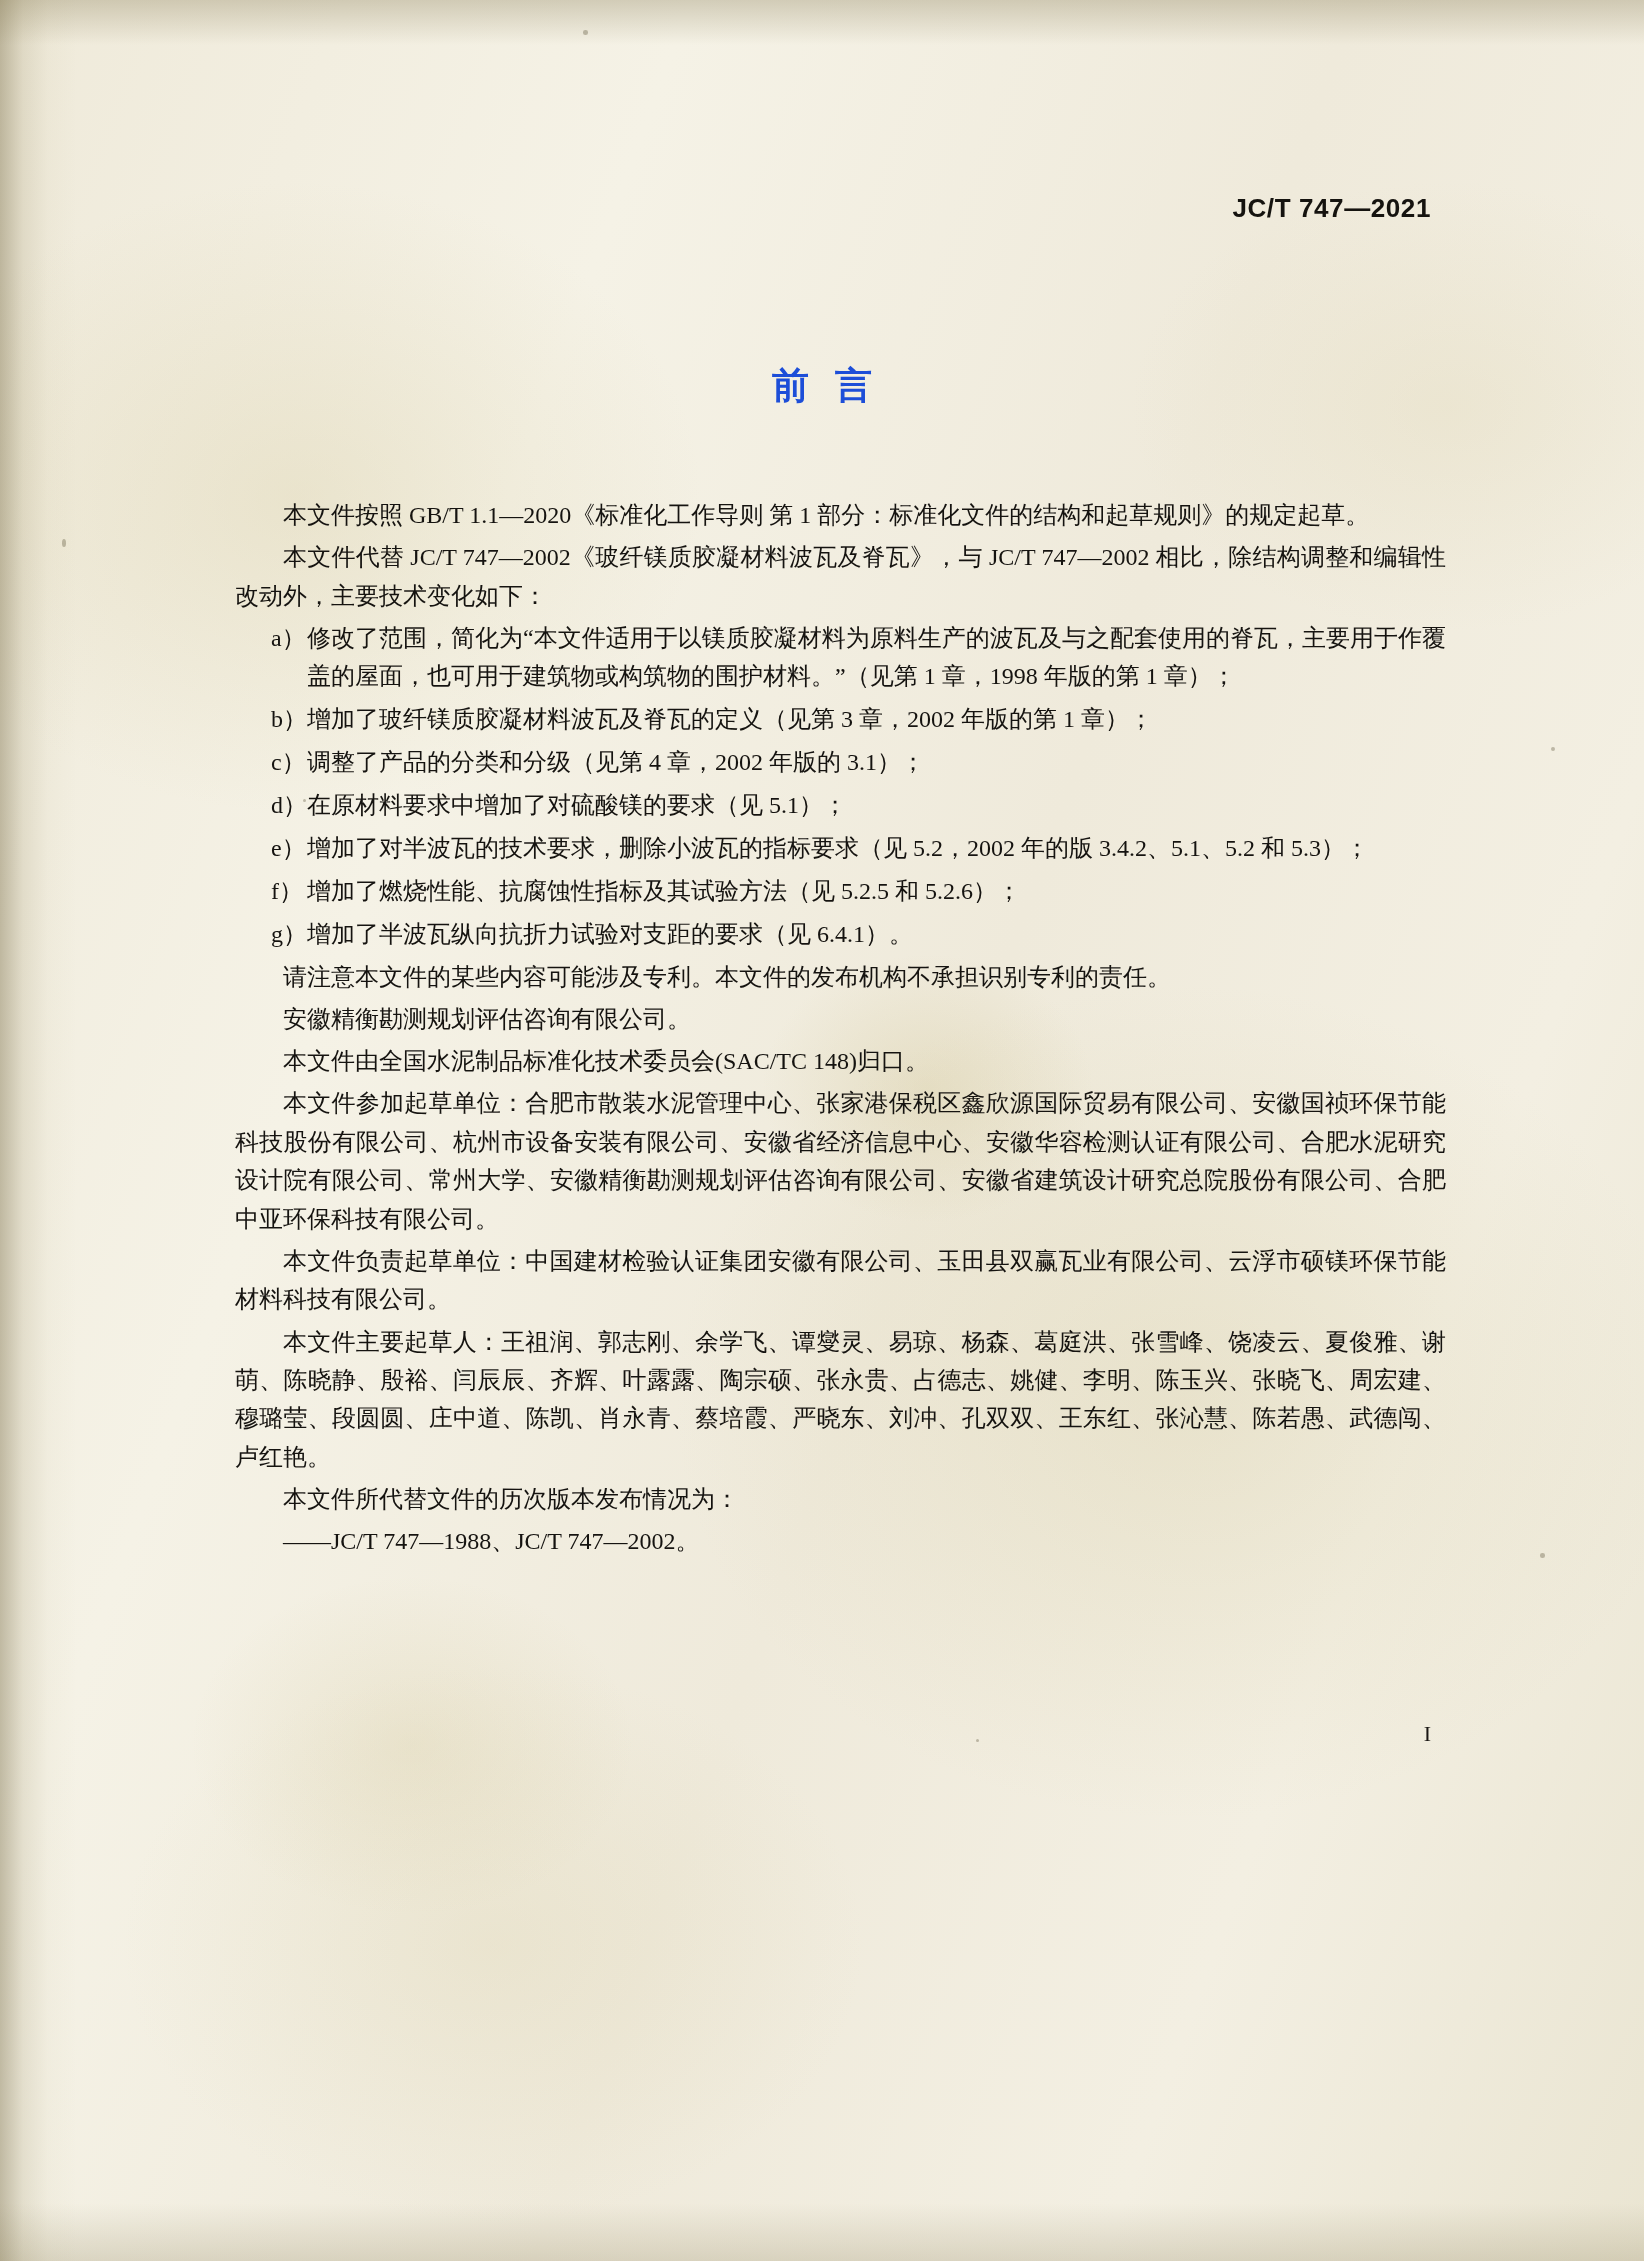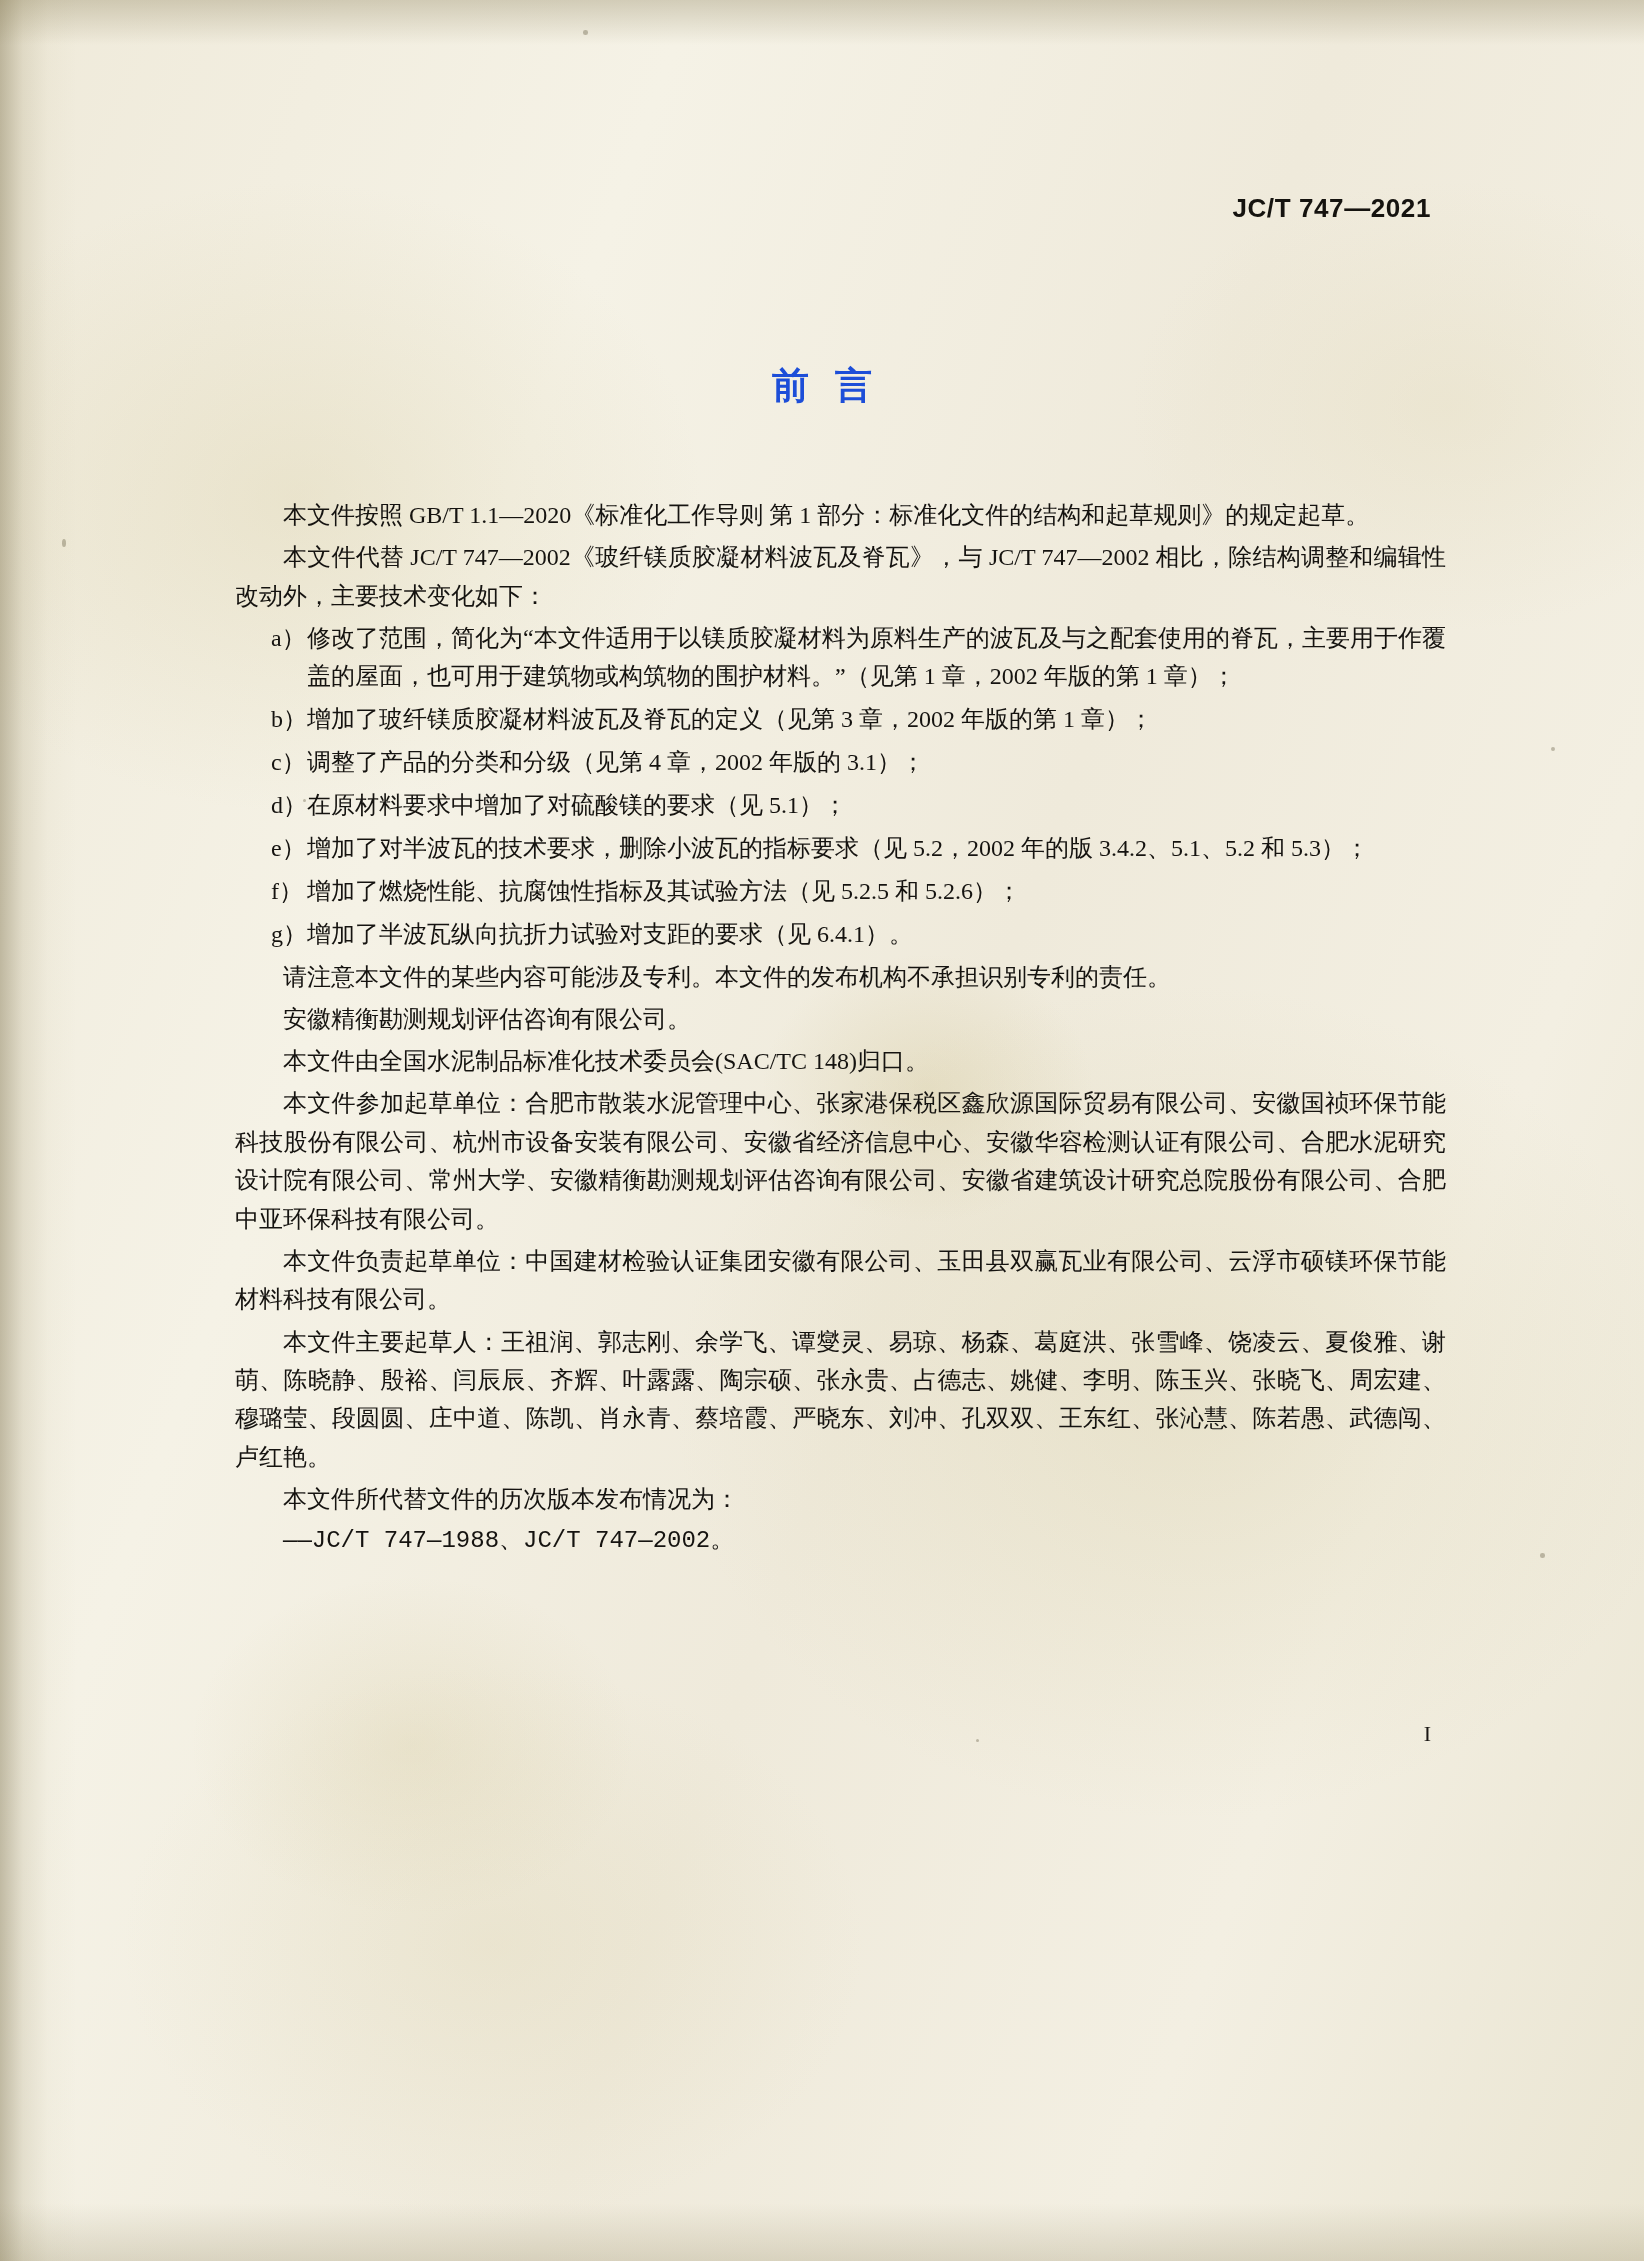--- a/index.html
+++ b/index.html
@@ -116,21 +116,20 @@
     font-family: "Liberation Serif", serif;
   }
   .list li .itemtext {
     flex: 1 1 auto;
     text-align: justify;
   }
 
   .dash-line {
     text-indent: 2em;
     margin: 0;
-    font-family: Liberation Mono, monospace;
   }
 
   .page-num {
     position: absolute;
     right: 213px;
     bottom: 193px;
     font-family: "Liberation Serif", serif;
     font-size: 22px;
     color: #1a1714;
   }
@@ -167,21 +166,21 @@
 
   <div class="body-area">
 
     <p class="para">本文件按照 GB/T 1.1—2020《标准化工作导则 第 1 部分：标准化文件的结构和起草规则》的规定起草。</p>
 
     <p class="para">本文件代替 JC/T 747—2002《玻纤镁质胶凝材料波瓦及脊瓦》，与 JC/T 747—2002 相比，除结构调整和编辑性改动外，主要技术变化如下：</p>
 
     <ul class="list">
       <li>
         <span class="marker">a）</span>
-        <span class="itemtext">修改了范围，简化为“本文件适用于以镁质胶凝材料为原料生产的波瓦及与之配套使用的脊瓦，主要用于作覆盖的屋面，也可用于建筑物或构筑物的围护材料。”（见第 1 章，2002 年版的第 1 章）；</span>
+        <span class="itemtext">修改了范围，简化为“本文件适用于以镁质胶凝材料为原料生产的波瓦及与之配套使用的脊瓦，主要用于作覆盖的屋面，也可用于建筑物或构筑物的围护材料。”（见第 1 章，1998 年版的第 1 章）；</span>
       </li>
       <li>
         <span class="marker">b）</span>
         <span class="itemtext">增加了玻纤镁质胶凝材料波瓦及脊瓦的定义（见第 3 章，2002 年版的第 1 章）；</span>
       </li>
       <li>
         <span class="marker">c）</span>
         <span class="itemtext">调整了产品的分类和分级（见第 4 章，2002 年版的 3.1）；</span>
       </li>
       <li>

